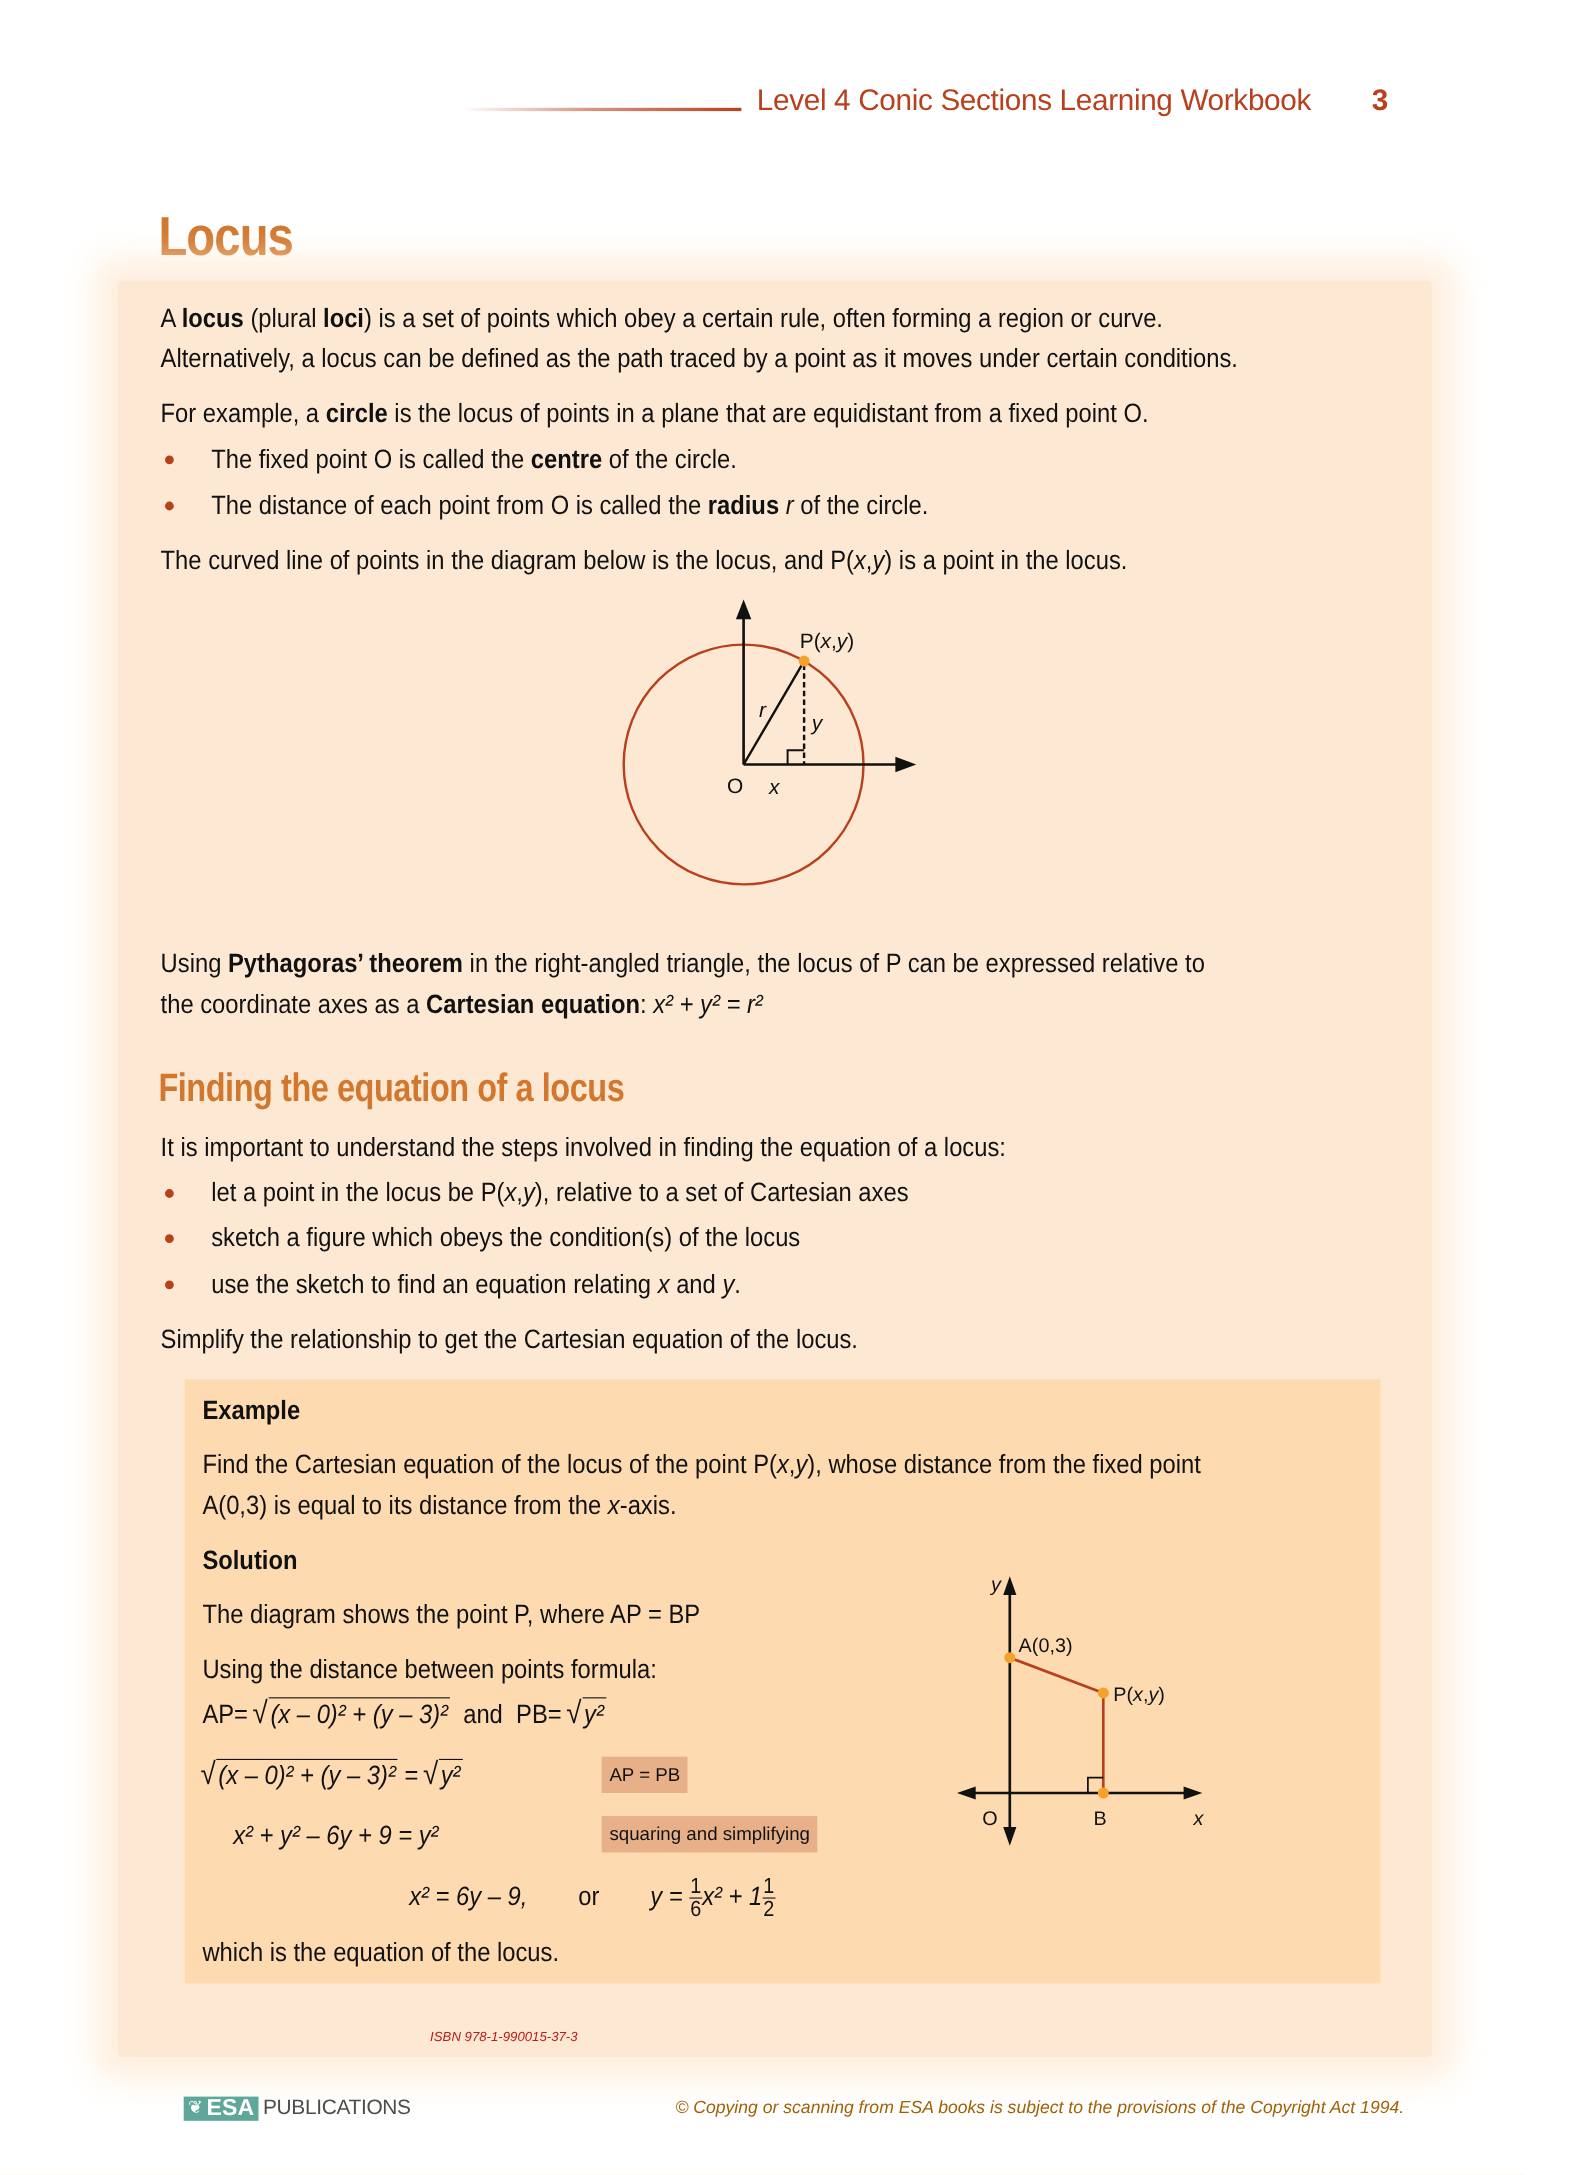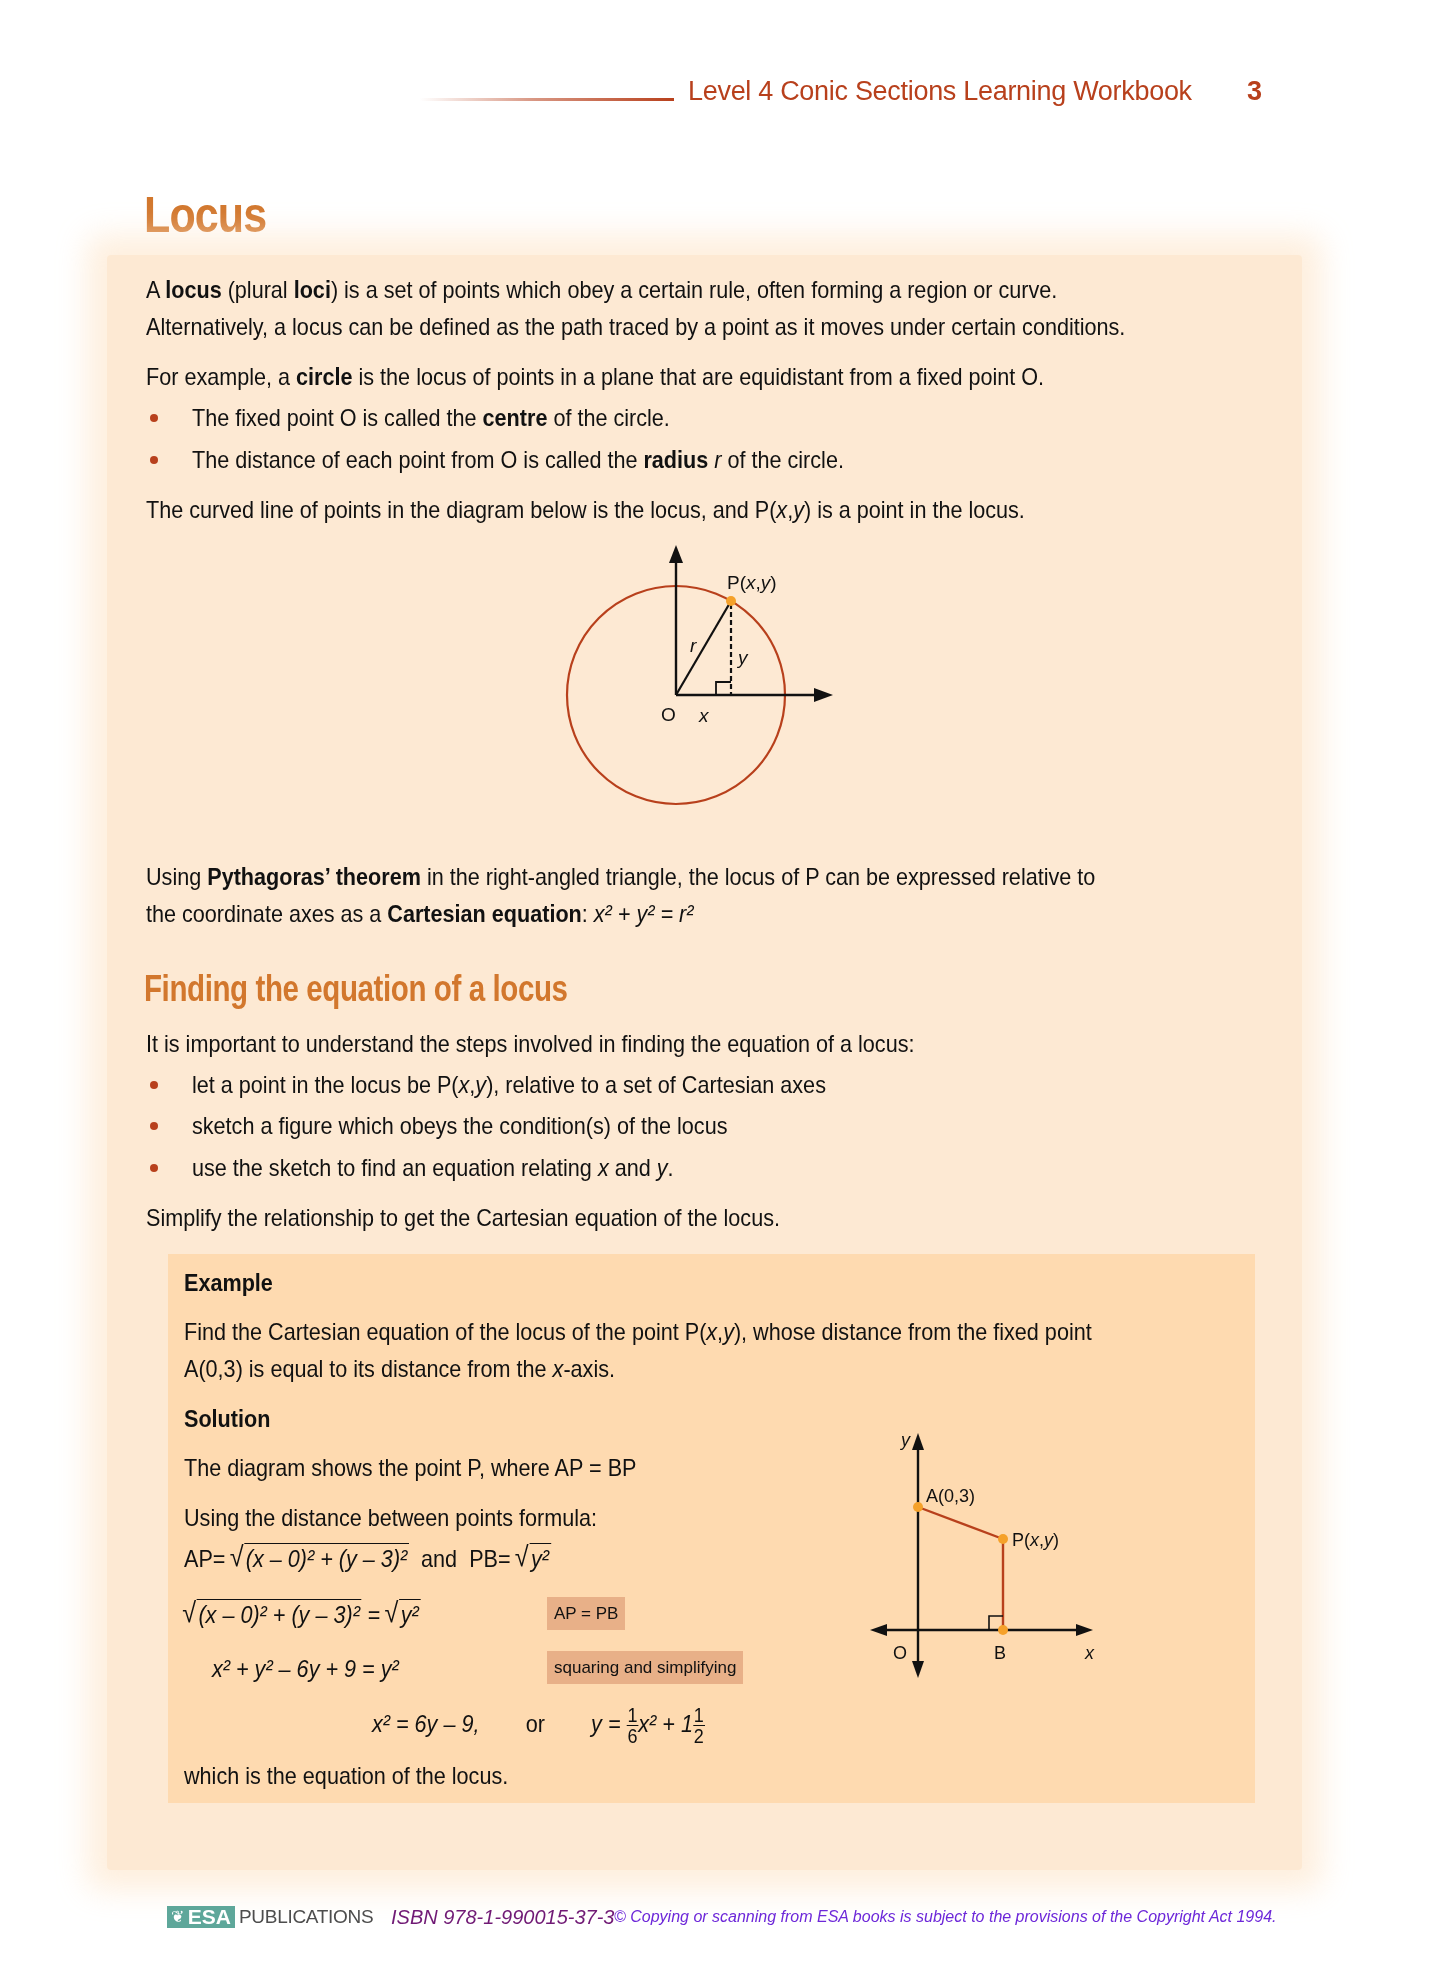--- a/index.html
+++ b/index.html
@@ -71,22 +71,22 @@
   .frac { display: inline-block; vertical-align: middle; text-align: center; font-size: 20px; line-height: 20px; }
   .frac span { display: block; }
   .frac .num { border-bottom: 1.3px solid #111; padding: 0 1px; }
   svg text { font-family: "Liberation Sans", sans-serif; }
   .footer-logo {
     position: absolute; left: 167px; top: 1906px; width: 68px; height: 22px; background: #5ea79a;
     color: #fff; font-weight: bold; font-size: 21px; line-height: 22px; text-align: right; padding-right: 4px;
     box-sizing: border-box;
   }
   .footer-pub { position: absolute; left: 239px; top: 1906px; font-size: 19px; color: #4d4d4d; line-height: 22px; letter-spacing: -0.3px; }
-  .footer-isbn { position: absolute; left: 391px; top: 1906px; font-size: 20px; color: #701a75; font-style: italic; line-height: 22px; }
-  .footer-copy { position: absolute; left: 614px; top: 1906px; font-size: 16px; color: #6d28d9; font-style: italic; line-height: 22px; white-space: nowrap; }
+  .footer-isbn { position: absolute; left: 391px; top: 1840px; font-size: 12px; color: #b91c1c; font-style: italic; line-height: 22px; }
+  .footer-copy { position: absolute; left: 614px; top: 1906px; font-size: 16px; color: #a16207; font-style: italic; line-height: 22px; white-space: nowrap; }
 </style>
 </head>
 <body>
 
 <div class="header-rule"></div>
 <div class="header-title">Level 4 Conic Sections Learning Workbook</div>
 <div class="header-page">3</div>
 
 <div class="page-title">Locus</div>
 

